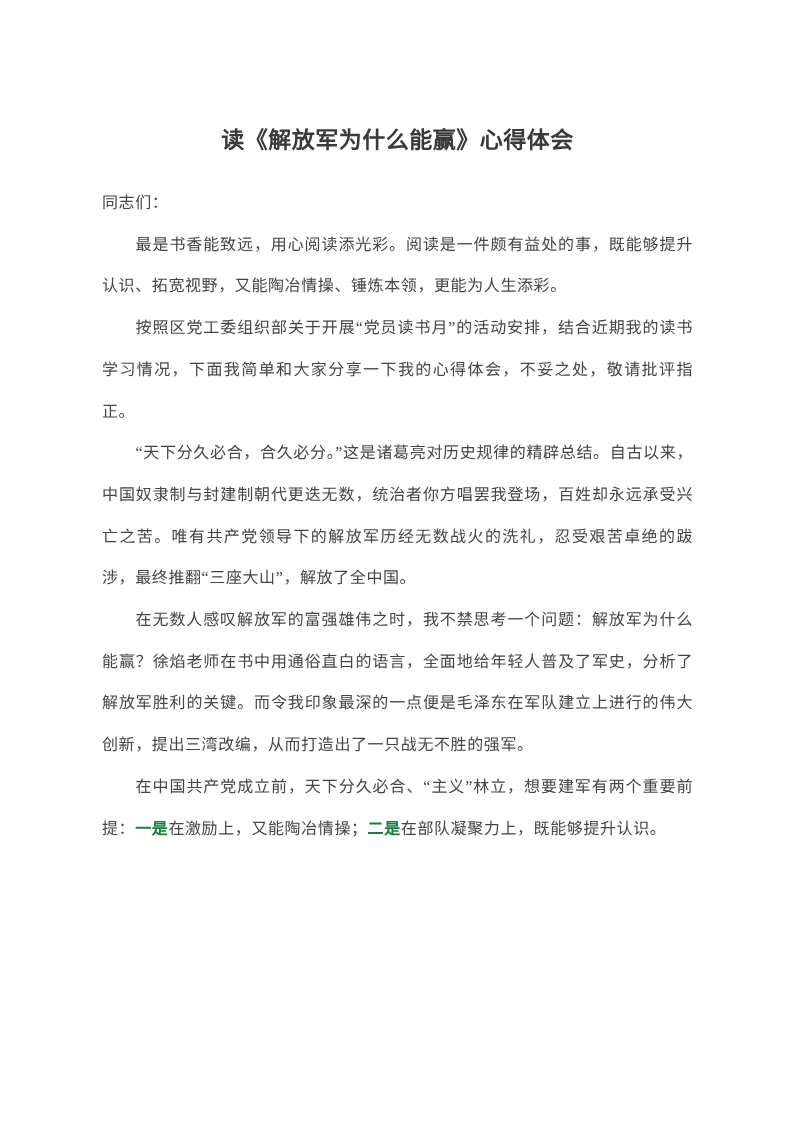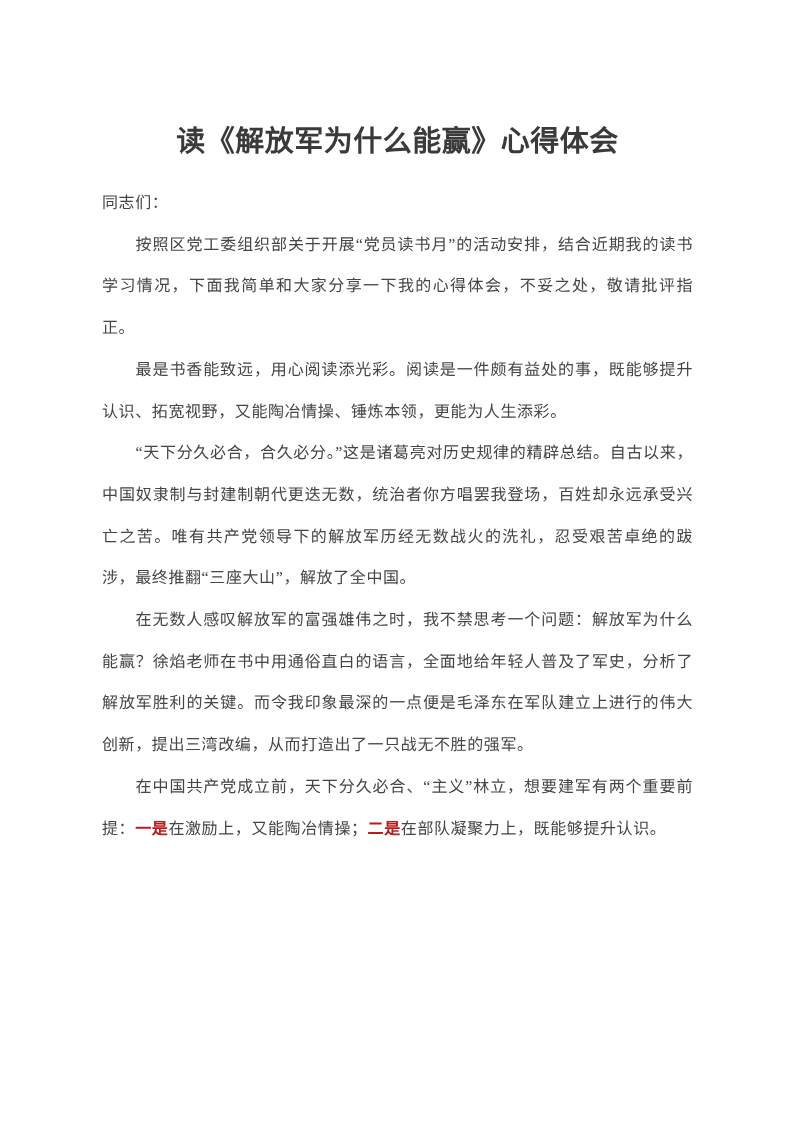--- a/index.html
+++ b/index.html
@@ -16,56 +16,56 @@
     font-family: "Liberation Serif", "DejaVu Serif", serif;
   }
   .content {
     position: absolute;
     left: 102px;
     top: 121px;
     width: 591px;
   }
   .doc-title {
     margin: 0 0 21px 0;
-    font-size: 29px;
+    font-size: 23px;
     line-height: 40px;
     font-weight: bold;
     text-align: center;
     color: #3a3a3a;
     letter-spacing: 0.5px;
   }
   .para {
     margin: 0;
     font-size: 16px;
     line-height: 41.7px;
     color: #454545;
     text-align: justify;
     letter-spacing: 0.6px;
   }
   .para.indent {
     text-indent: 2.1em;
   }
   .run-bold {
     font-weight: bold;
-    color: #b91c1c;
+    color: #15803d;
   }
 </style>
 </head>
 <body>
 
 <div class="page">
   <div class="content">
 
     <h1 class="doc-title">读《解放军为什么能赢》心得体会</h1>
 
     <p class="para">同志们：</p>
 
+    <p class="para indent">最是书香能致远，用心阅读添光彩。阅读是一件颇有益处的事，既能够提升认识、拓宽视野，又能陶冶情操、锤炼本领，更能为人生添彩。</p>
+
     <p class="para indent">按照区党工委组织部关于开展“党员读书月”的活动安排，结合近期我的读书学习情况，下面我简单和大家分享一下我的心得体会，不妥之处，敬请批评指正。</p>
-
-    <p class="para indent">最是书香能致远，用心阅读添光彩。阅读是一件颇有益处的事，既能够提升认识、拓宽视野，又能陶冶情操、锤炼本领，更能为人生添彩。</p>
 
     <p class="para indent">“天下分久必合，合久必分。”这是诸葛亮对历史规律的精辟总结。自古以来，中国奴隶制与封建制朝代更迭无数，统治者你方唱罢我登场，百姓却永远承受兴亡之苦。唯有共产党领导下的解放军历经无数战火的洗礼，忍受艰苦卓绝的跋涉，最终推翻“三座大山”，解放了全中国。</p>
 
     <p class="para indent">在无数人感叹解放军的富强雄伟之时，我不禁思考一个问题：解放军为什么能赢？徐焰老师在书中用通俗直白的语言，全面地给年轻人普及了军史，分析了解放军胜利的关键。而令我印象最深的一点便是毛泽东在军队建立上进行的伟大创新，提出三湾改编，从而打造出了一只战无不胜的强军。</p>
 
     <p class="para indent"><span>在中国共产党成立前，天下分久必合、“主义”林立，想要建军有两个重要前提：</span><span class="run-bold">一是</span><span>在激励上，又能陶冶情操；</span><span class="run-bold">二是</span><span>在部队凝聚力上，既能够提升认识。</span></p>
 
   </div>
 </div>
 

